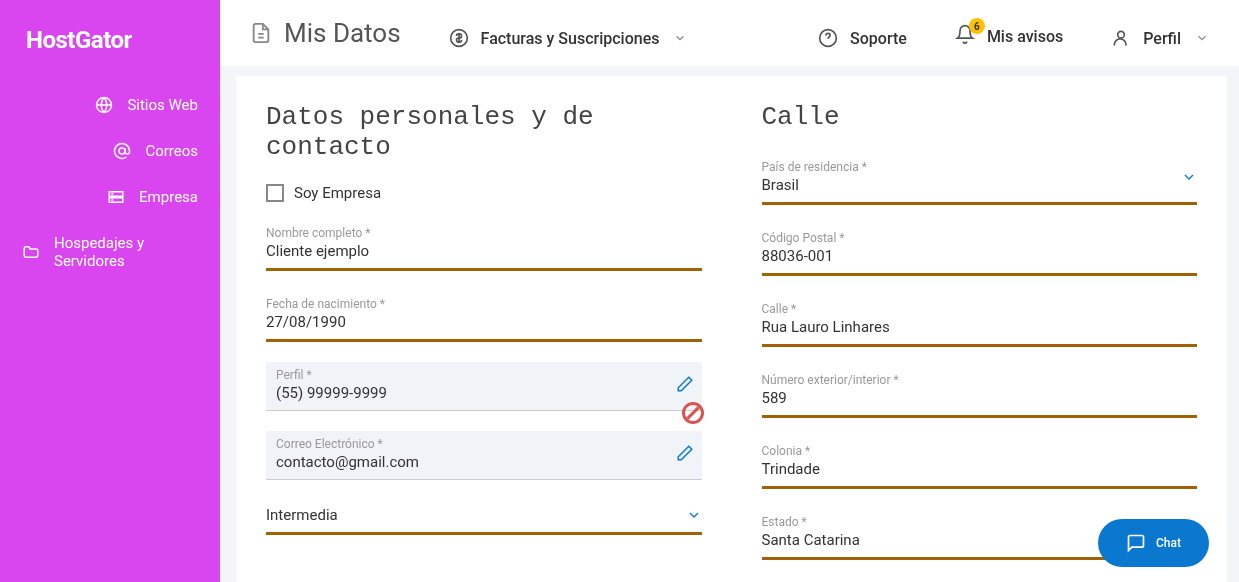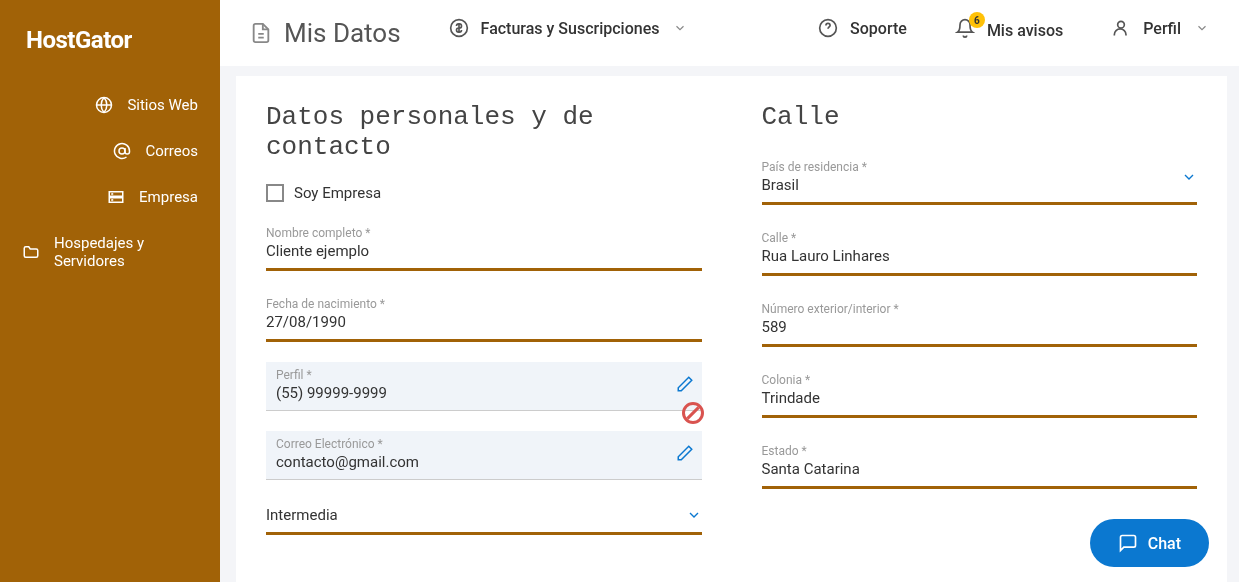--- a/index.html
+++ b/index.html
@@ -7,21 +7,21 @@
       font-family: -apple-system, BlinkMacSystemFont, 'Segoe UI', Roboto, Arial, sans-serif;
       background: #f4f5f8;
       width: 1239px;
       height: 582px;
       overflow: hidden;
       color: #333;
     }
     .layout { display: flex; height: 100%; }
     .sidebar {
       width: 220px;
-      background: #a16207;
+      background: #d946ef;
       color: #fff;
       padding-top: 18px;
     }
     .logo {
       font-size: 24px;
       font-weight: 700;
       padding: 8px 26px 28px 26px;
       letter-spacing: -0.5px;
     }
     .nav-item {
@@ -30,21 +30,21 @@
       padding: 14px 22px;
       font-size: 15px;
       cursor: pointer;
       gap: 14px;
       justify-content: flex-end;
     }
     .nav-item svg { width: 18px; height: 18px; flex-shrink: 0; }
     .main { flex: 1; display: flex; flex-direction: column; }
     .topbar {
       display: flex;
-      align-items: flex-start;
+      align-items: flex-end;
       background: #fff;
       padding: 18px 30px;
       gap: 48px;
     }
     .page-title {
       display: flex;
       align-items: center;
       gap: 12px;
       font-size: 26px;
       font-weight: 400;
@@ -158,21 +158,21 @@
       transform: translate(-50%,-50%) rotate(-45deg);
     }
     .chat-btn {
       position: absolute;
       right: 30px;
       bottom: 15px;
       background: #0b78d0;
       color: #fff;
       border-radius: 28px;
       padding: 14px 28px;
-      font-size: 16px;
+      font-size: 12px;
       font-weight: 500;
       display: flex;
       align-items: center;
       gap: 10px;
       cursor: pointer;
     }
   </style>
 </head>
 <body>
 
@@ -306,20 +306,24 @@
           <div class="field select-field">
             <div>
               <div class="field-label">País de residencia *</div>
               <div class="field-value">Brasil</div>
             </div>
             <svg class="select-chev" width="16" height="16" viewBox="0 0 24 24" fill="none" stroke="currentColor" stroke-width="2">
                 <path d="M6 9l6 6 6-6"></path>
               </svg>
           </div>
           <div class="field">
+            <div class="field-label">Código Postal *</div>
+            <div class="field-value">88036-001</div>
+          </div>
+          <div class="field">
             <div class="field-label">Calle *</div>
             <div class="field-value">Rua Lauro Linhares</div>
           </div>
           <div class="field">
             <div class="field-label">Número exterior/interior *</div>
             <div class="field-value">589</div>
           </div>
           <div class="field">
             <div class="field-label">Colonia *</div>
             <div class="field-value">Trindade</div>

